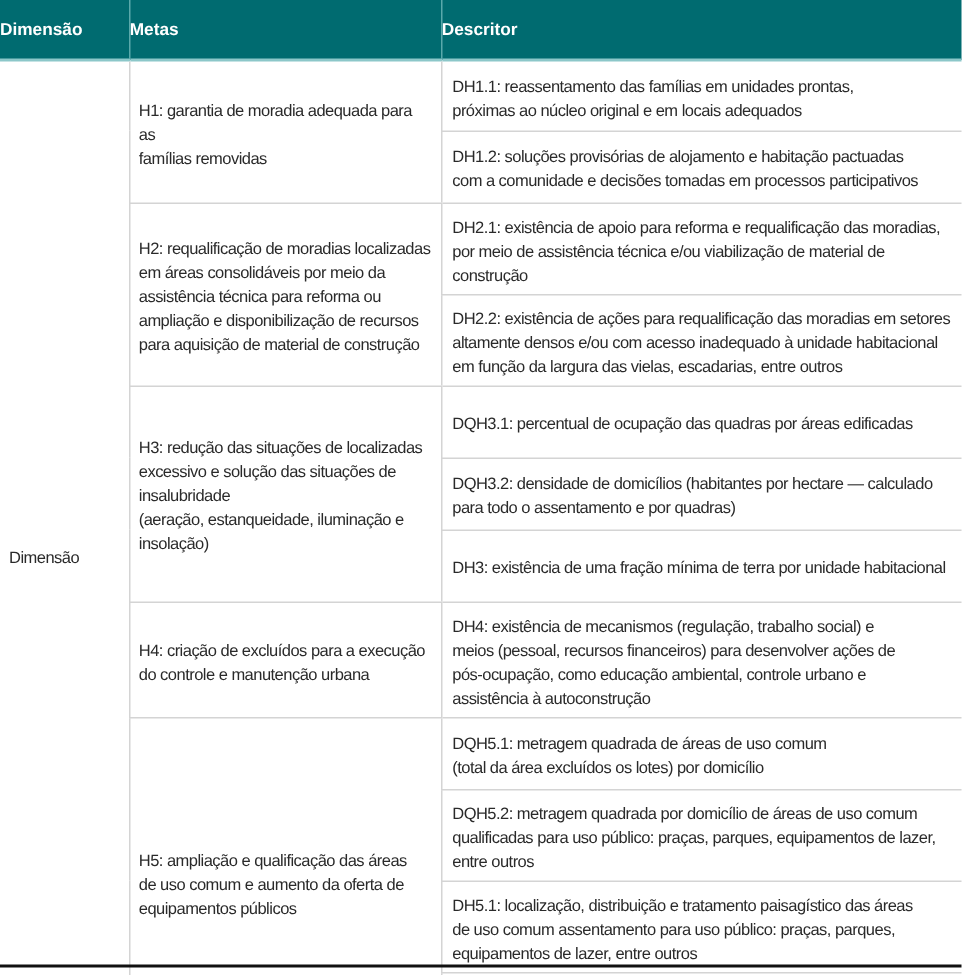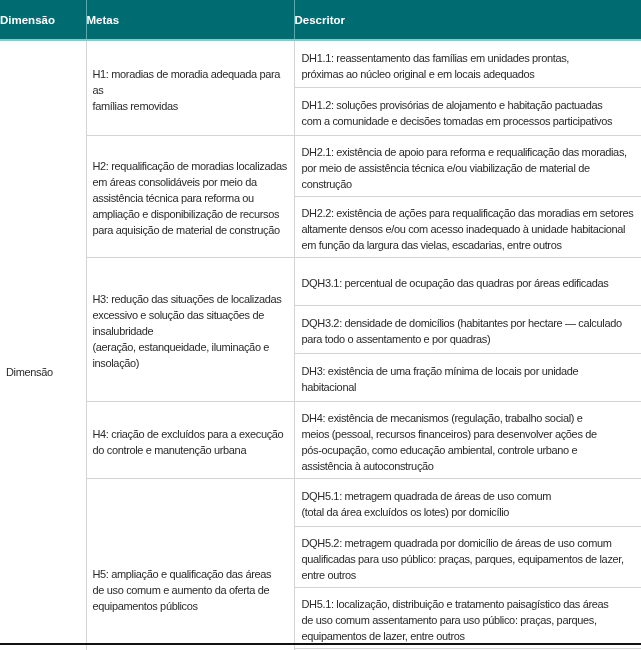--- a/index.html
+++ b/index.html
@@ -46,21 +46,21 @@
       <th>Descritor</th>
     </tr>
   </thead>
   <tbody>
 
     <tr style="height:47px">
       <td class="dim" rowspan="15">
         <span class="txt">Dimensão</span>
       </td>
       <td class="meta" rowspan="2">
-        <span class="txt">H1: moradias de moradia adequada para as
+        <span class="txt">H1: garantia de moradia adequada para as
 famílias removidas</span>
       </td>
       <td class="desc">
         <span class="txt">DH1.1: reassentamento das famílias em unidades prontas,
 próximas ao núcleo original e em locais adequados</span>
       </td>
     </tr>
     <tr style="height:48px">
       <td class="desc">
         <span class="txt">DH1.2: soluções provisórias de alojamento e habitação pactuadas
@@ -103,21 +103,21 @@
       </td>
     </tr>
     <tr style="height:48px">
       <td class="desc">
         <span class="txt">DQH3.2: densidade de domicílios (habitantes por hectare — calculado
 para todo o assentamento e por quadras)</span>
       </td>
     </tr>
     <tr style="height:48px">
       <td class="desc">
-        <span class="txt">DH3: existência de uma fração mínima de locais por unidade habitacional</span>
+        <span class="txt">DH3: existência de uma fração mínima de terra por unidade habitacional</span>
       </td>
     </tr>
 
     <tr style="height:68px">
       <td class="meta">
         <span class="txt">H4: criação de excluídos para a execução
 do controle e manutenção urbana</span>
       </td>
       <td class="desc">
         <span class="txt">DH4: existência de mecanismos (regulação, trabalho social) e

